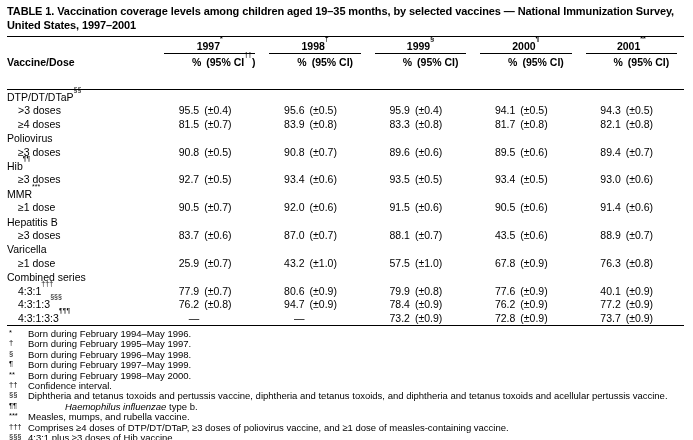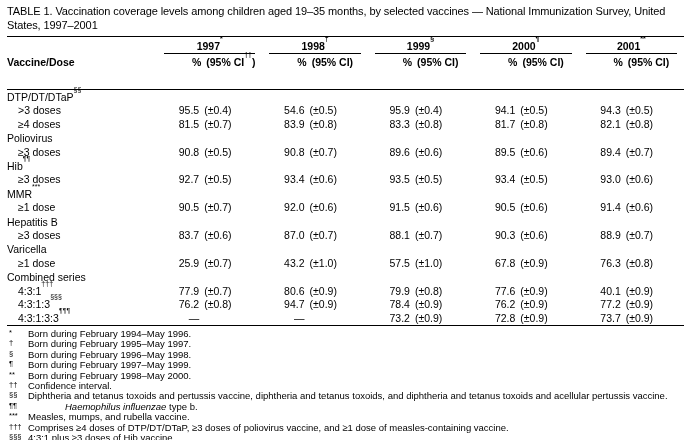--- a/index.html
+++ b/index.html
@@ -5,21 +5,21 @@
   * { box-sizing: border-box; }
   html, body { margin: 0; padding: 0; }
   body {
     width: 693px; height: 440px;
     background: #ffffff; color: #000000;
     font-family: "Liberation Sans", sans-serif;
     overflow: hidden;
   }
   .page { padding: 5px 9px 0 7px; }
   .title {
-    font-weight: normal; font-size: 11px; line-height: 13.5px;
+    font-weight: bold; font-size: 11px; line-height: 13.5px;
     letter-spacing: -0.1px; margin: 0 0 4px 0;
   }
   table {
     width: 100%; border-collapse: collapse; table-layout: fixed;
     border-top: 1px solid #000; border-bottom: 1px solid #000;
   }
   col.c0 { width: 150px; }
   thead th { font-weight: bold; font-size: 10.5px; padding: 0; vertical-align: bottom; }
   .year-wrap {
     margin: 2px 7px 0 7px; border-bottom: 1px solid #000;
@@ -85,21 +85,21 @@
           <th class="sub-th"><span class="pct">%</span><span class="ci">(95% CI)</span></th>
         </tr>
     </thead>
     <tbody id="tbody">
         <tr class="section-row">
           <td class="section-name" colspan="6">DTP/DT/DTaP<sup>§§</sup></td>
         </tr>
         <tr class="data-row">
           <td class="dose-label">&gt;3 doses</td>
           <td class="val-cell"><span class="pct">95.5</span><span class="ci">(±0.4)</span></td>
-          <td class="val-cell"><span class="pct">54.6</span><span class="ci">(±0.5)</span></td>
+          <td class="val-cell"><span class="pct">95.6</span><span class="ci">(±0.5)</span></td>
           <td class="val-cell"><span class="pct">95.9</span><span class="ci">(±0.4)</span></td>
           <td class="val-cell"><span class="pct">94.1</span><span class="ci">(±0.5)</span></td>
           <td class="val-cell"><span class="pct">94.3</span><span class="ci">(±0.5)</span></td>
         </tr>
         <tr class="data-row">
           <td class="dose-label">≥4 doses</td>
           <td class="val-cell"><span class="pct">81.5</span><span class="ci">(±0.7)</span></td>
           <td class="val-cell"><span class="pct">83.9</span><span class="ci">(±0.8)</span></td>
           <td class="val-cell"><span class="pct">83.3</span><span class="ci">(±0.8)</span></td>
           <td class="val-cell"><span class="pct">81.7</span><span class="ci">(±0.8)</span></td>
@@ -139,21 +139,21 @@
           <td class="val-cell"><span class="pct">91.4</span><span class="ci">(±0.6)</span></td>
         </tr>
         <tr class="section-row">
           <td class="section-name" colspan="6">Hepatitis B</td>
         </tr>
         <tr class="data-row">
           <td class="dose-label">≥3 doses</td>
           <td class="val-cell"><span class="pct">83.7</span><span class="ci">(±0.6)</span></td>
           <td class="val-cell"><span class="pct">87.0</span><span class="ci">(±0.7)</span></td>
           <td class="val-cell"><span class="pct">88.1</span><span class="ci">(±0.7)</span></td>
-          <td class="val-cell"><span class="pct">90.3</span><span class="ci">(±0.6)</span></td>
+          <td class="val-cell"><span class="pct">43.5</span><span class="ci">(±0.6)</span></td>
           <td class="val-cell"><span class="pct">88.9</span><span class="ci">(±0.7)</span></td>
         </tr>
         <tr class="section-row">
           <td class="section-name" colspan="6">Varicella</td>
         </tr>
         <tr class="data-row">
           <td class="dose-label">≥1 dose</td>
           <td class="val-cell"><span class="pct">25.9</span><span class="ci">(±0.7)</span></td>
           <td class="val-cell"><span class="pct">43.2</span><span class="ci">(±1.0)</span></td>
           <td class="val-cell"><span class="pct">57.5</span><span class="ci">(±1.0)</span></td>

